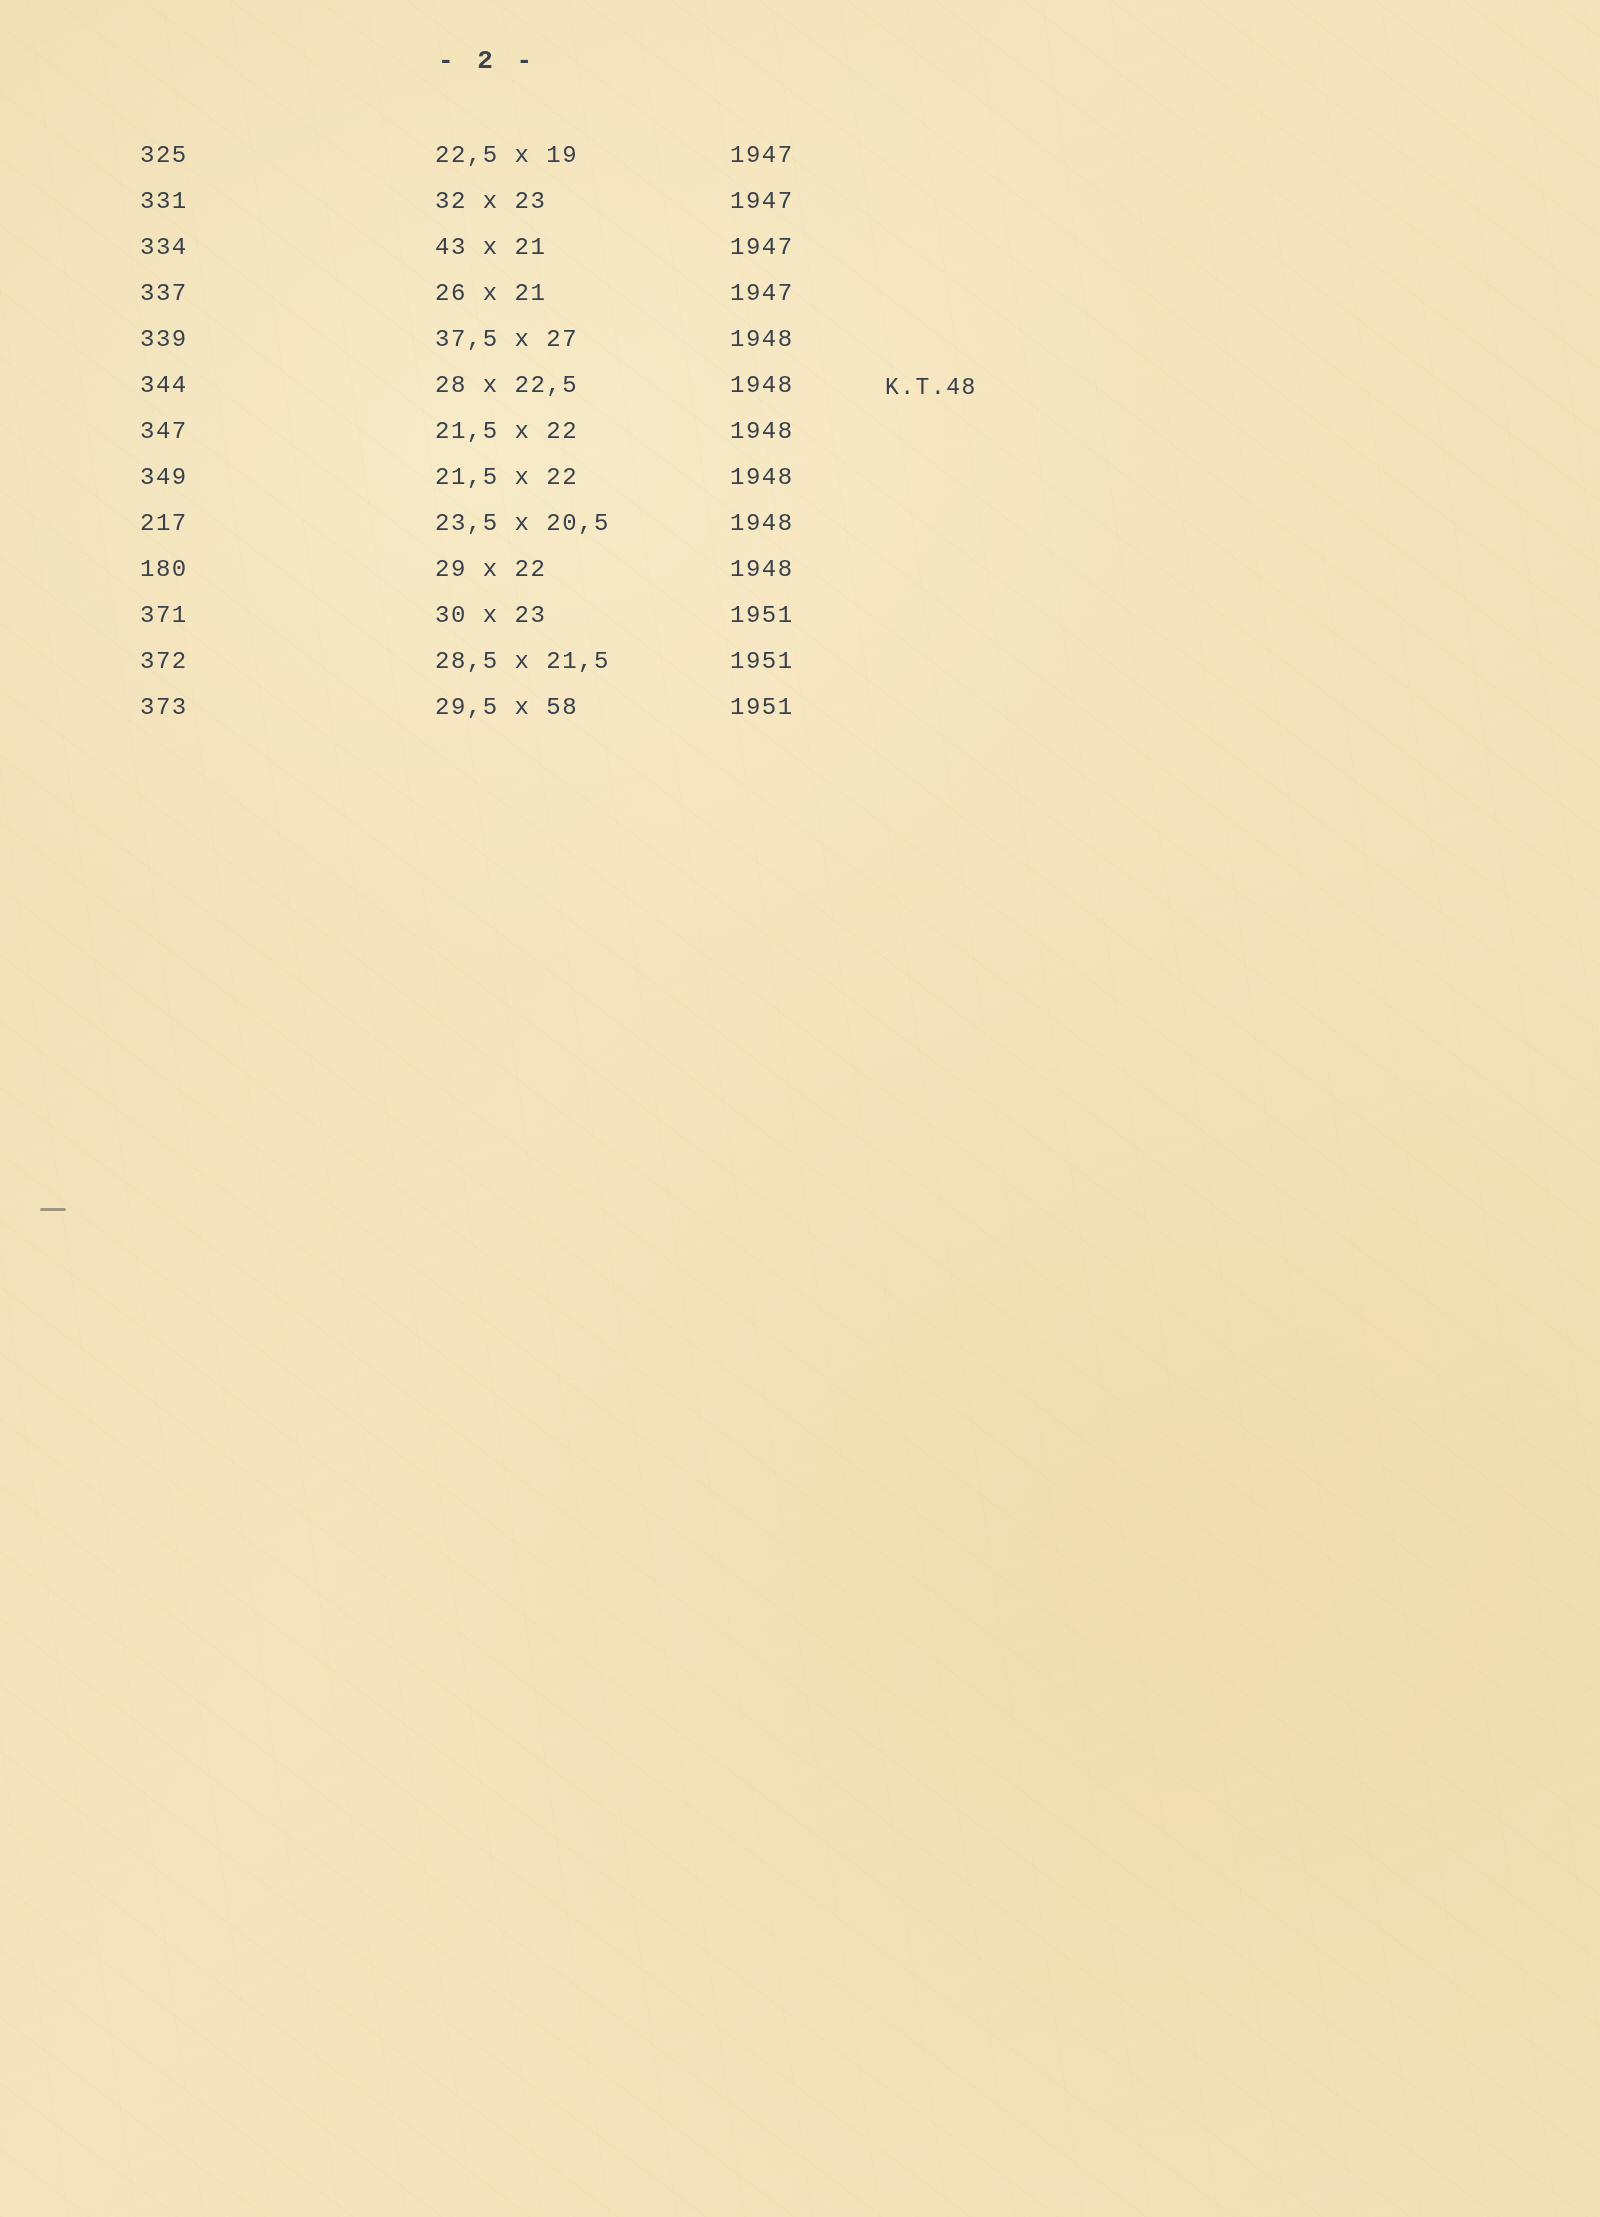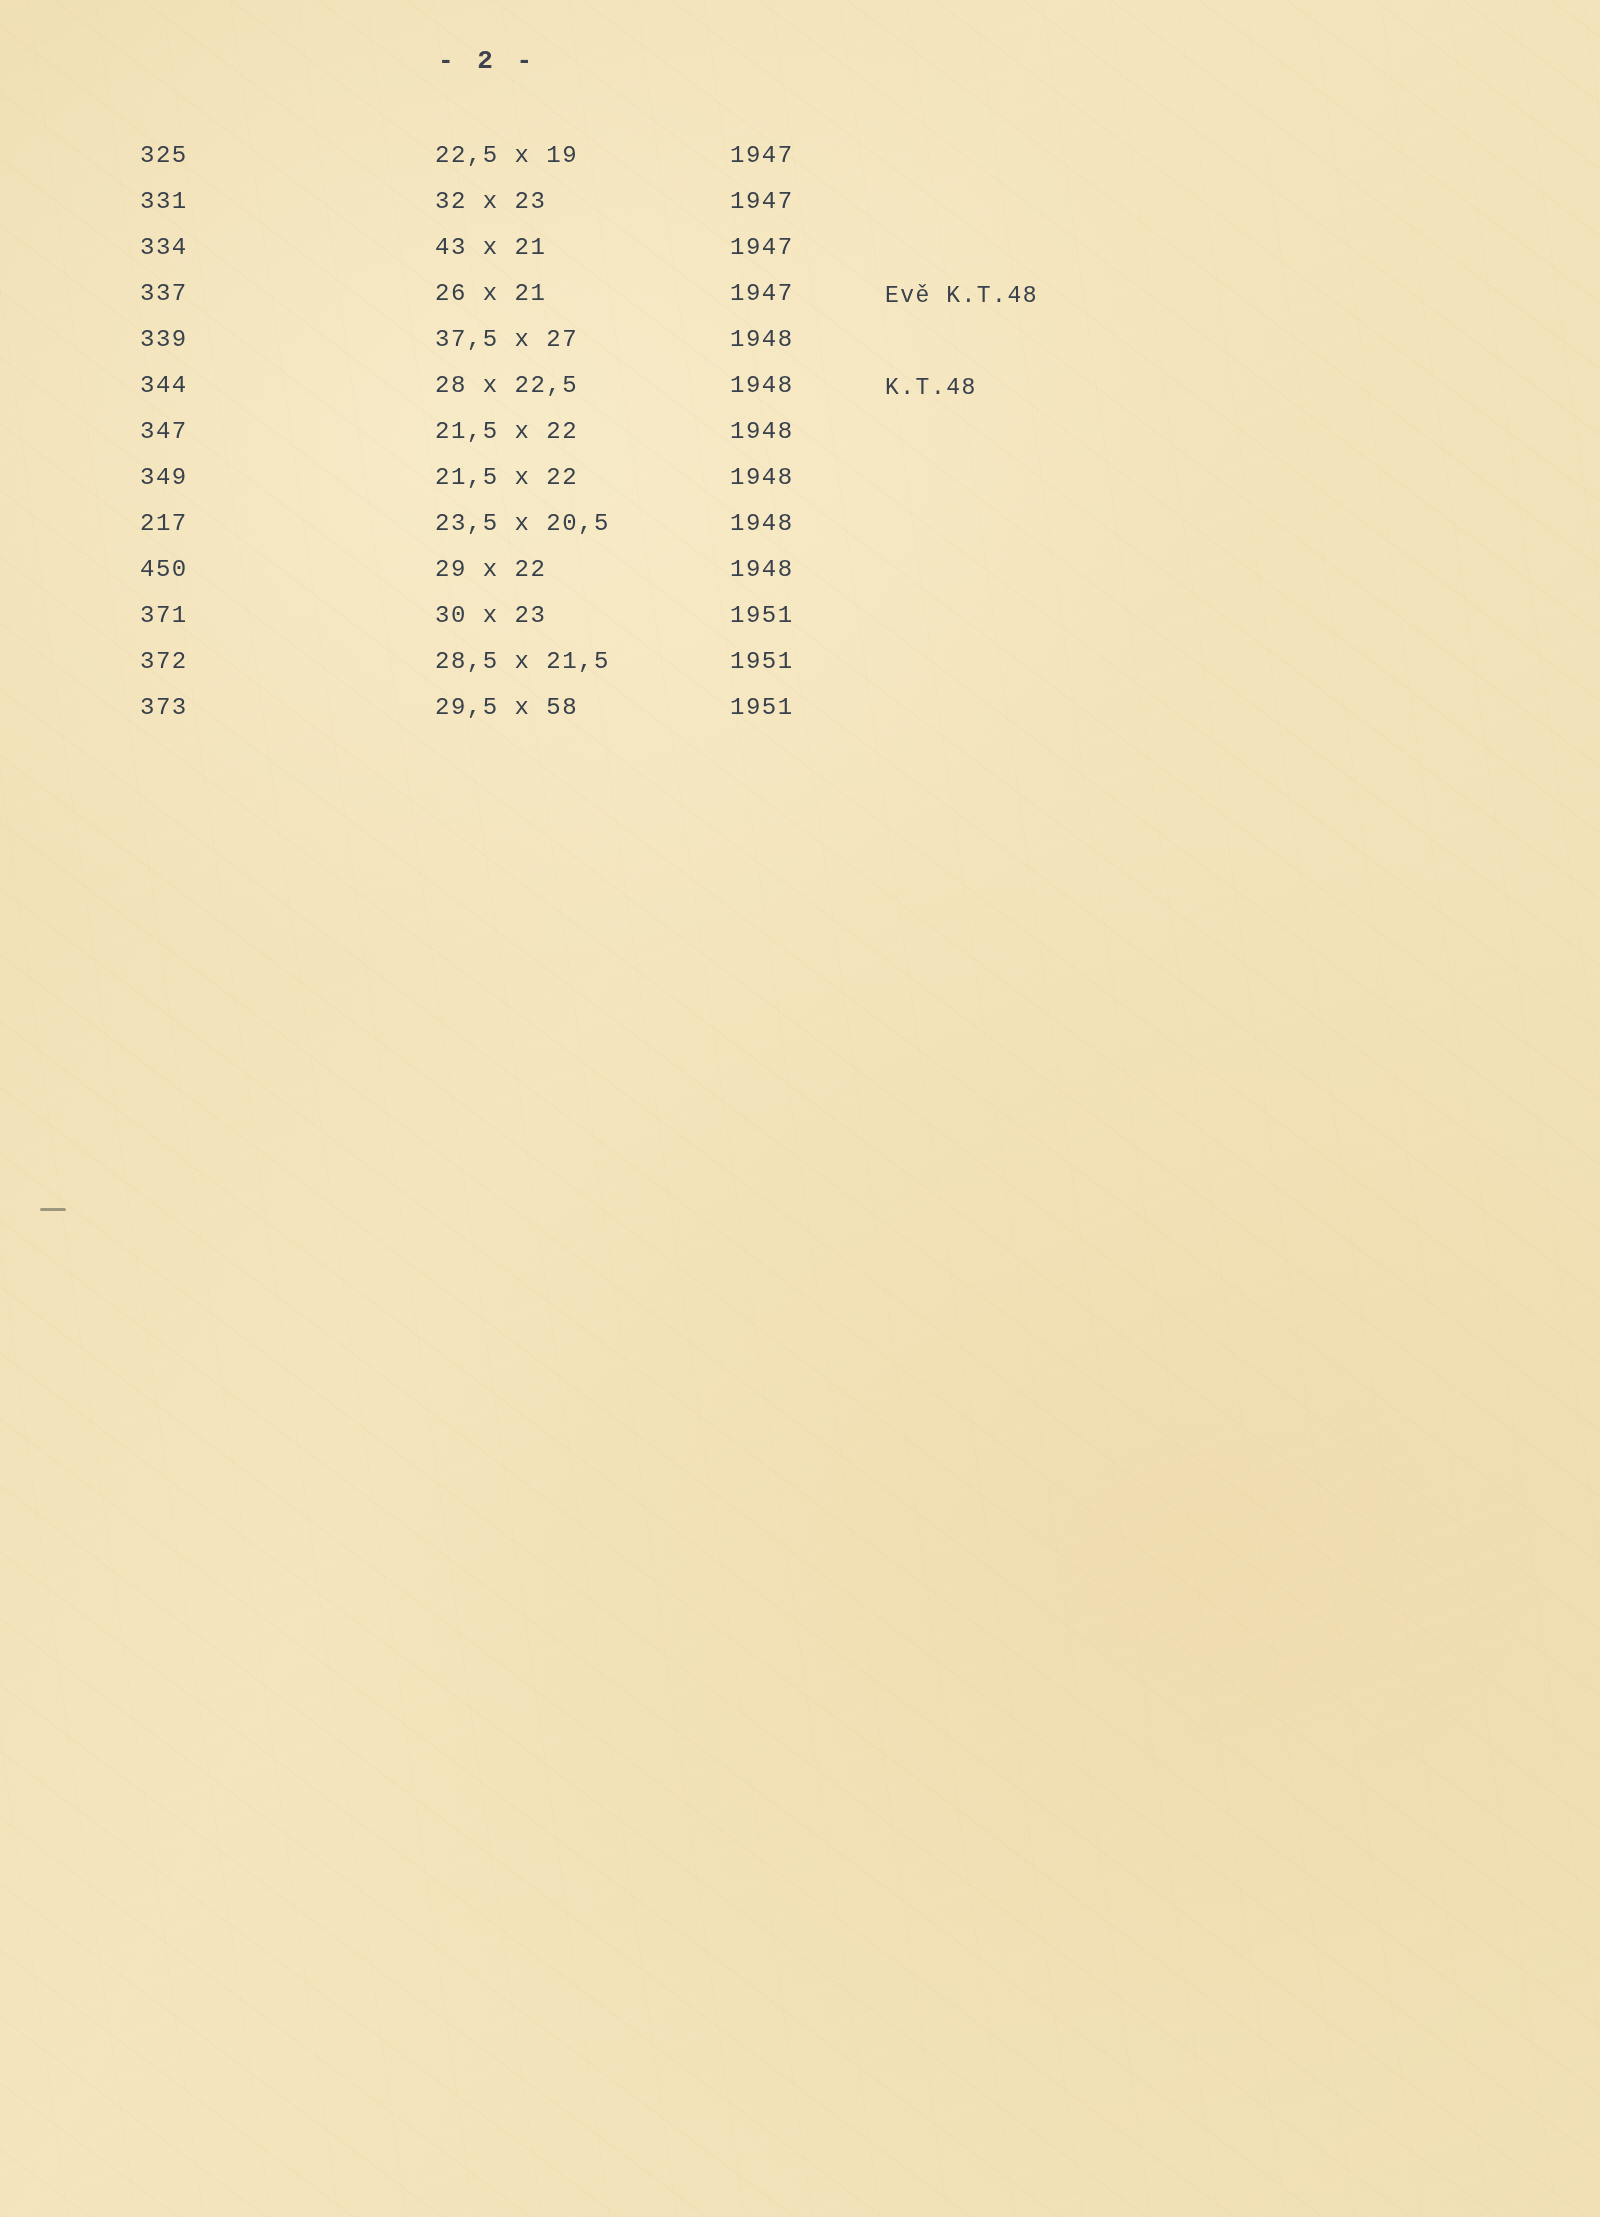--- a/index.html
+++ b/index.html
@@ -108,21 +108,20 @@
       <div class="cell-no">334</div>
       <div class="cell-size">43 x 21</div>
       <div class="cell-year">1947</div>
       <div class="cell-note"></div>
     </div>
 
     <div class="row">
       <div class="cell-no">337</div>
       <div class="cell-size">26 x 21</div>
       <div class="cell-year">1947</div>
-      <div class="cell-note">Evě K.T.48</div>
     </div>
 
     <div class="row">
       <div class="cell-no">339</div>
       <div class="cell-size">37,5 x 27</div>
       <div class="cell-year">1948</div>
       <div class="cell-note"></div>
     </div>
 
     <div class="row">
@@ -146,21 +145,21 @@
       <div class="cell-note"></div>
     </div>
 
     <div class="row">
       <div class="cell-no">217</div>
       <div class="cell-size">23,5 x 20,5</div>
       <div class="cell-year">1948</div>
     </div>
 
     <div class="row">
-      <div class="cell-no">450</div>
+      <div class="cell-no">180</div>
       <div class="cell-size">29 x 22</div>
       <div class="cell-year">1948</div>
       <div class="cell-note"></div>
     </div>
 
     <div class="row">
       <div class="cell-no">371</div>
       <div class="cell-size">30 x 23</div>
       <div class="cell-year">1951</div>
       <div class="cell-note"></div>

